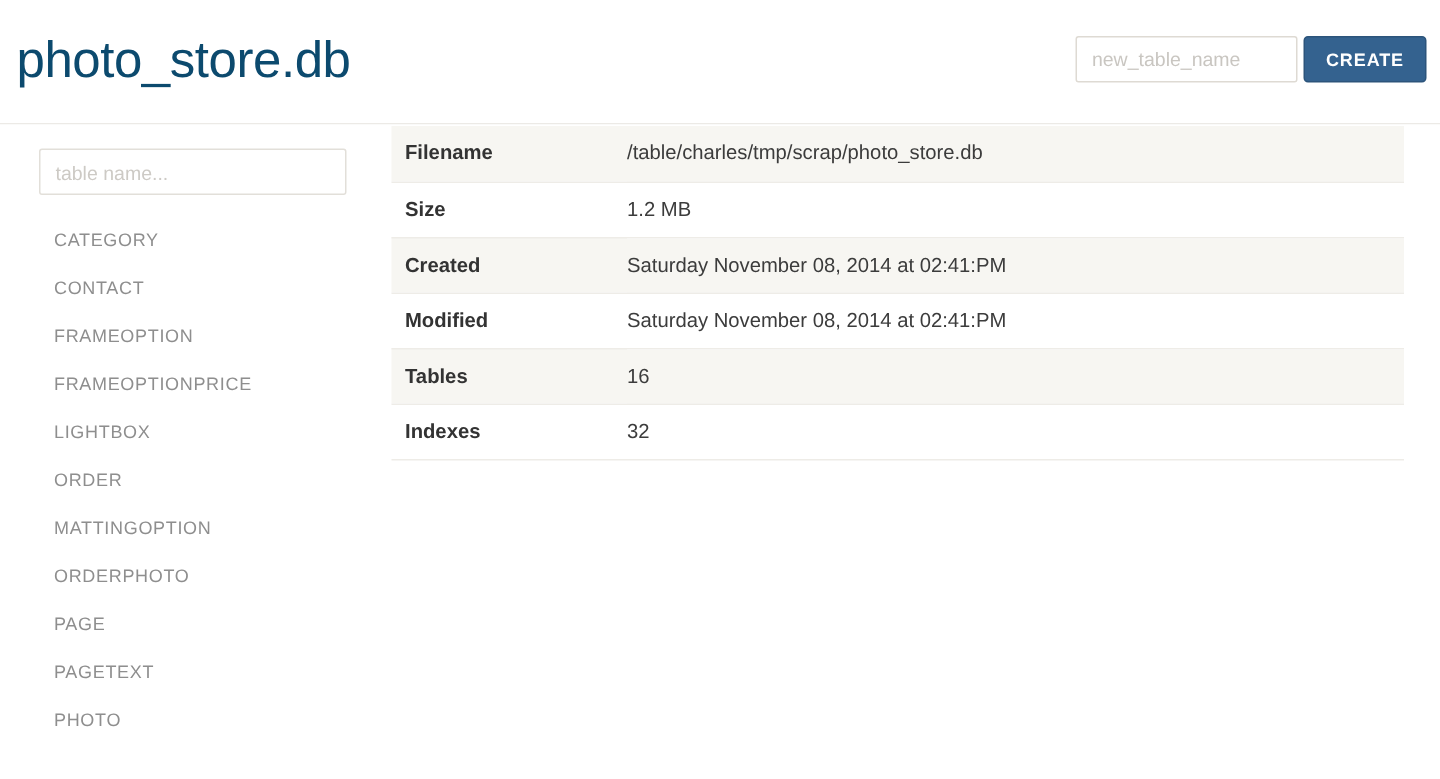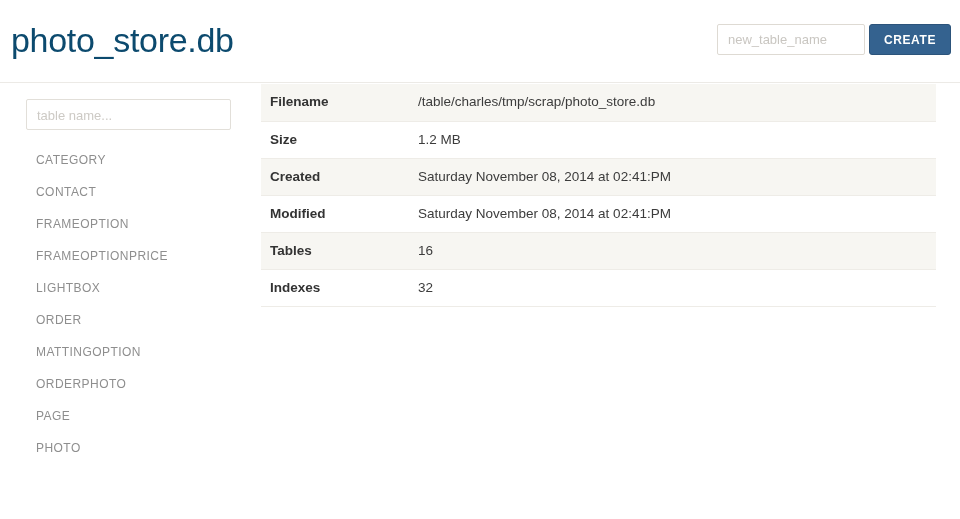--- a/index.html
+++ b/index.html
@@ -187,20 +187,21 @@
     <ul class="table-list">
         <li class="table-list-item">CATEGORY</li>
         <li class="table-list-item">CONTACT</li>
         <li class="table-list-item">FRAMEOPTION</li>
         <li class="table-list-item">FRAMEOPTIONPRICE</li>
         <li class="table-list-item">LIGHTBOX</li>
         <li class="table-list-item">ORDER</li>
         <li class="table-list-item">MATTINGOPTION</li>
         <li class="table-list-item">ORDERPHOTO</li>
         <li class="table-list-item">PAGE</li>
+        <li class="table-list-item">PAGETEXT</li>
         <li class="table-list-item">PHOTO</li>
       </ul>
   </div>
 
   <div class="content">
     <table class="info-table">
       <tbody>
           <tr class="striped">
             <td class="key">Filename</td>
             <td class="val">/table/charles/tmp/scrap/photo_store.db</td>

